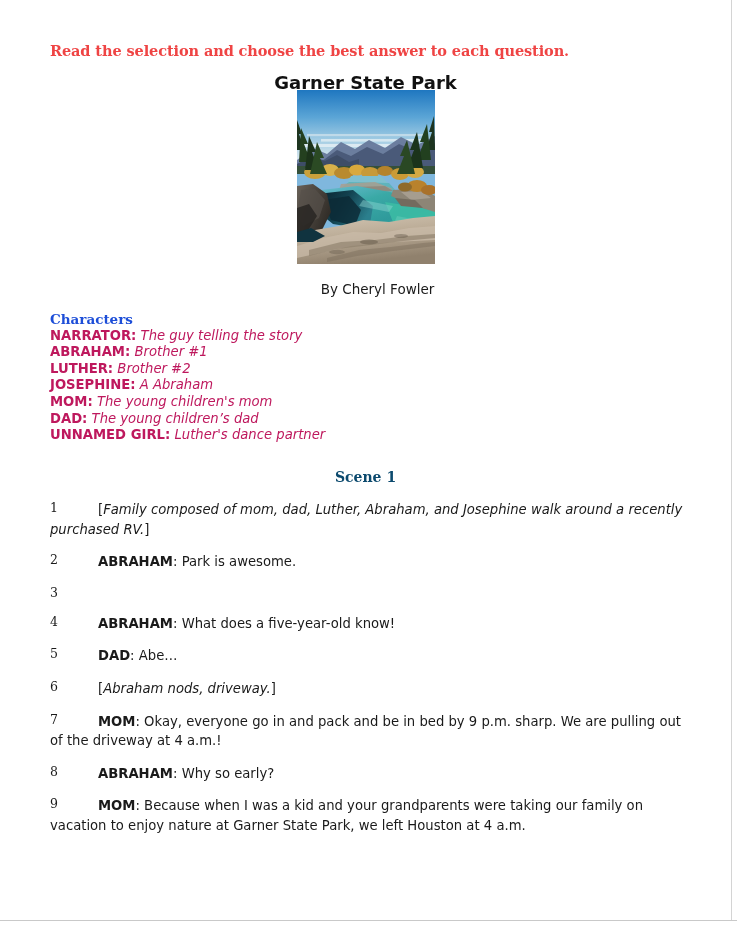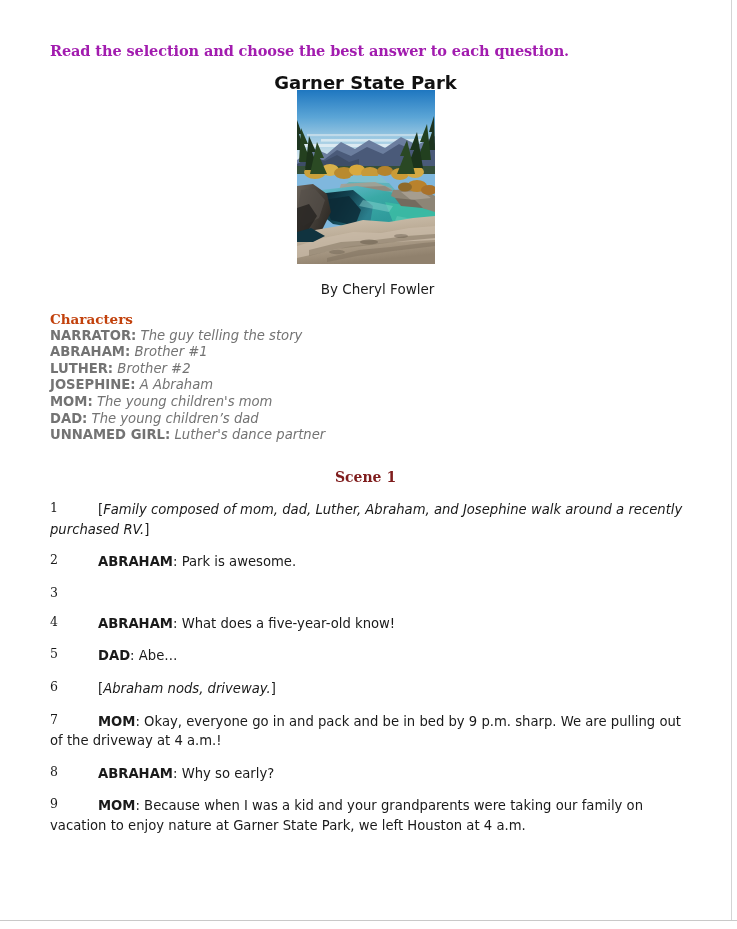--- a/index.html
+++ b/index.html
@@ -46,21 +46,21 @@
   }
 
   .directions {
     position: absolute;
     left: 50px;
     top: 42px;
     font-family: "DejaVu Serif", serif;
     font-weight: bold;
     font-size: 14.5px;
     letter-spacing: -0.1px;
-    color: #a21caf;
+    color: #ef4444;
     white-space: nowrap;
   }
 
   .passage-title {
     position: absolute;
     left: 0;
     top: 72px;
     width: 731px;
     text-align: center;
     font-family: "DejaVu Sans", sans-serif;
@@ -97,46 +97,46 @@
     position: absolute;
     left: 50px;
     top: 311px;
     width: 620px;
   }
   .characters-heading {
     font-family: "DejaVu Serif", serif;
     font-weight: bold;
     font-size: 13.5px;
     line-height: 16.6px;
-    color: #c2410c;
+    color: #1d4ed8;
   }
   .character-line {
     font-size: 13.2px;
     line-height: 16.6px;
-    color: #737373;
+    color: #be185d;
     white-space: nowrap;
   }
   .character-line .who {
     font-weight: bold;
   }
   .character-line .desc {
     font-style: italic;
   }
 
   
   .scene-heading {
     position: absolute;
     left: 0;
     top: 469px;
     width: 731px;
     text-align: center;
     font-family: "DejaVu Serif", serif;
     font-weight: bold;
     font-size: 14px;
-    color: #7f1d1d;
+    color: #0c4a6e;
   }
 
   
   .script {
     position: absolute;
     left: 50px;
     top: 499px;
     width: 640px;
   }
   .script-row {

